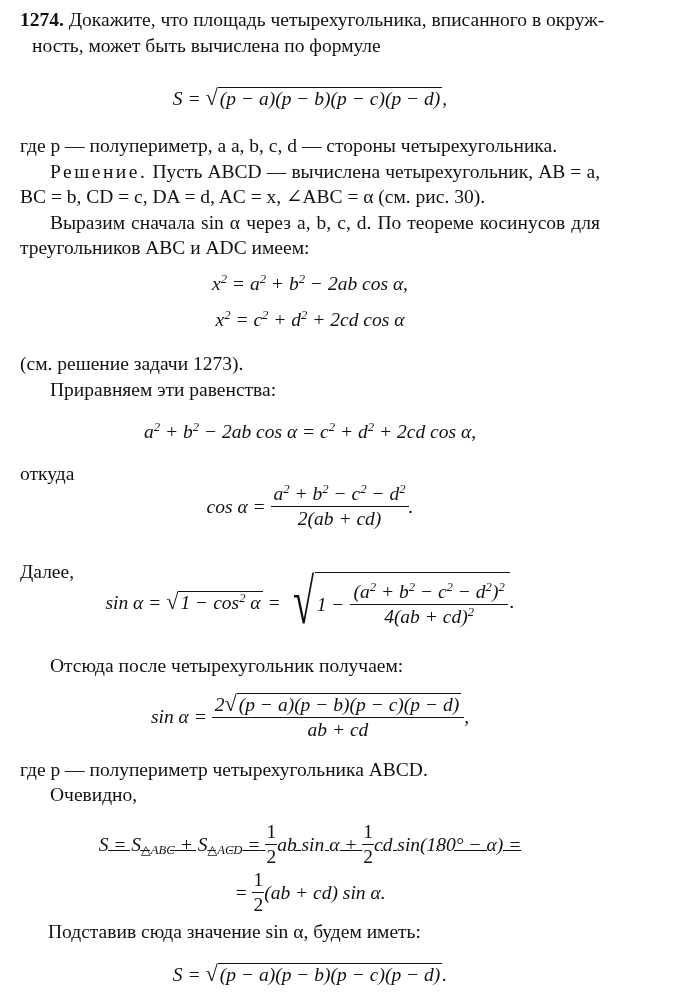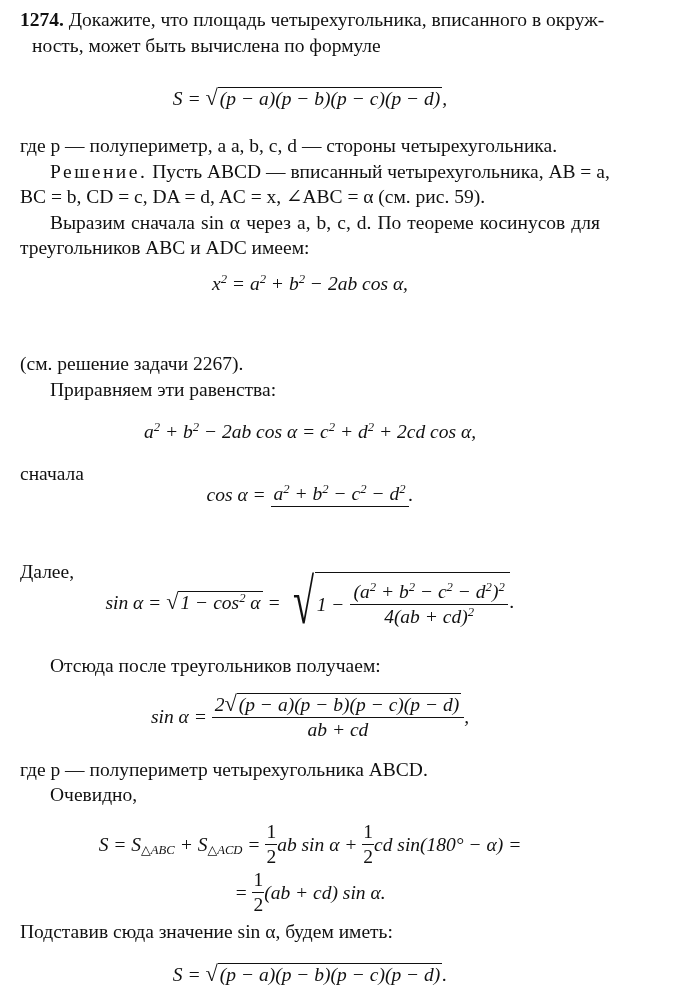--- a/index.html
+++ b/index.html
@@ -42,85 +42,89 @@
   <div class="line" style="top:34px;margin-left:12px;">ность, может быть вычислена по формуле</div>
 
   <div class="line center m" style="top:86px;">
     <span>S = <span class="sqrt"><span class="rad" style="font-style:normal">√</span><span class="body">(p − a)(p − b)(p − c)(p − d)</span></span>,</span>
   </div>
 
   <div class="line" style="top:134px;">где p — полупериметр, а a, b, c, d — стороны четырехугольника.</div>
 
   <div class="line indent just" style="top:160px; right:20px;">
     <span class="spaced">Решение.</span>
-    <span>Пусть ABCD — вписанный четырехугольника, AB = a,</span>
+    <span>Пусть ABCD — вычислена четырехугольник, AB = a,</span>
   </div>
-  <div class="line" style="top:185px;">BC = b, CD = c, DA = d, AC = x, ∠ABC = α (см. рис. 59).</div>
+  <div class="line" style="top:185px;">BC = b, CD = c, DA = d, AC = x, ∠ABC = α (см. рис. 30).</div>
   <div class="line indent just" style="top:211px;">Выразим сначала sin α через a, b, c, d. По теореме косинусов для</div>
   <div class="line" style="top:236px;">треугольников ABC и ADC имеем:</div>
 
   <div class="line center m" style="top:272px;">
     x<sup>2</sup> = a<sup>2</sup> + b<sup>2</sup> − 2ab cos α,
   </div>
+  <div class="line center m" style="top:308px;">
+    x<sup>2</sup> = c<sup>2</sup> + d<sup>2</sup> + 2cd cos α
+  </div>
 
-  <div class="line" style="top:352px;">(см. решение задачи 2267).</div>
+  <div class="line" style="top:352px;">(см. решение задачи 1273).</div>
   <div class="line indent" style="top:378px;">Приравняем эти равенства:</div>
 
   <div class="line center m" style="top:420px;">
     a<sup>2</sup> + b<sup>2</sup> − 2ab cos α = c<sup>2</sup> + d<sup>2</sup> + 2cd cos α,
   </div>
 
-  <div class="line" style="top:462px;">сначала</div>
+  <div class="line" style="top:462px;">откуда</div>
 
   <div class="line center m" style="top:482px; line-height:normal;">
     <span style="vertical-align:middle;">cos α =</span>
     <span class="f">
       <span class="nu">a<sup>2</sup> + b<sup>2</sup> − c<sup>2</sup> − d<sup>2</sup></span>
+      <span class="de">2(ab + cd)</span>
     </span><span style="vertical-align:middle;">.</span>
   </div>
 
   <div class="line" style="top:560px;">Далее,</div>
 
   <div class="line center m" style="top:572px; line-height:normal;">
     <span style="vertical-align:middle;">sin α = <span class="sqrt"><span class="rad" style="font-style:normal">√</span><span class="body">1 − cos<sup>2</sup> α</span></span> =</span>
     <span class="bigsqrt">
       <span class="sym" style="font-style:normal;">√</span>
       <span class="inner">
         <span style="margin-right:6px;">1 −</span>
         <span class="f">
           <span class="nu">(a<sup>2</sup> + b<sup>2</sup> − c<sup>2</sup> − d<sup>2</sup>)<sup>2</sup></span>
           <span class="de">4(ab + cd)<sup>2</sup></span>
         </span>
       </span>
     </span><span style="vertical-align:middle;">.</span>
   </div>
 
-  <div class="line indent" style="top:654px;">Отсюда после треугольников получаем:</div>
+  <div class="line indent" style="top:654px;">Отсюда после четырехугольник получаем:</div>
 
   <div class="line center m" style="top:692px; line-height:normal;">
     <span style="vertical-align:middle;">sin α =</span>
     <span class="f">
       <span class="nu">2<span class="sqrt"><span class="rad" style="font-style:normal">√</span><span class="body">(p − a)(p − b)(p − c)(p − d)</span></span></span>
       <span class="de">ab + cd</span>
     </span><span style="vertical-align:middle;">,</span>
   </div>
 
   <div class="line indent" style="top:783px;">Очевидно,</div>
   <div class="line" style="top:758px;">где p — полупериметр четырехугольника ABCD.</div>
 
-  <div class="line center m" style="top:820px; line-height:normal;">
+  <div class="line center m" style="top:820px; line-height:normal;text-decoration:underline;">
     <span style="vertical-align:middle;">S = S<sub>△ABC</sub> + S<sub>△ACD</sub> =</span>
     <span class="f" style="font-style:normal;"><span class="nu" style="border-bottom-width:1px;padding:0 1px;">1</span><span class="de" style="padding:0 1px;">2</span></span><span style="vertical-align:middle;">ab sin α +</span>
     <span class="f" style="font-style:normal;"><span class="nu" style="border-bottom-width:1px;padding:0 1px;">1</span><span class="de" style="padding:0 1px;">2</span></span><span style="vertical-align:middle;">cd sin(180° − α) =</span>
   </div>
 
   <div class="line center m" style="top:868px; line-height:normal;">
     <span style="vertical-align:middle;">=</span>
     <span class="f" style="font-style:normal;"><span class="nu" style="border-bottom-width:1px;padding:0 1px;">1</span><span class="de" style="padding:0 1px;">2</span></span><span style="vertical-align:middle;">(ab + cd) sin α.</span>
   </div>
 
-  <div class="line" style="top:920px;">Подставив сюда значение sin α, будем иметь:</div>
+  <div class="line" style="top:920px;margin-left:28px;">Подставив сюда значение sin α, будем иметь:</div>
 
   <div class="line center m" style="top:962px;">
     S = <span class="sqrt"><span class="rad" style="font-style:normal">√</span><span class="body">(p − a)(p − b)(p − c)(p − d)</span></span>.
   </div>
 
 </div>
 
 </body></html>

